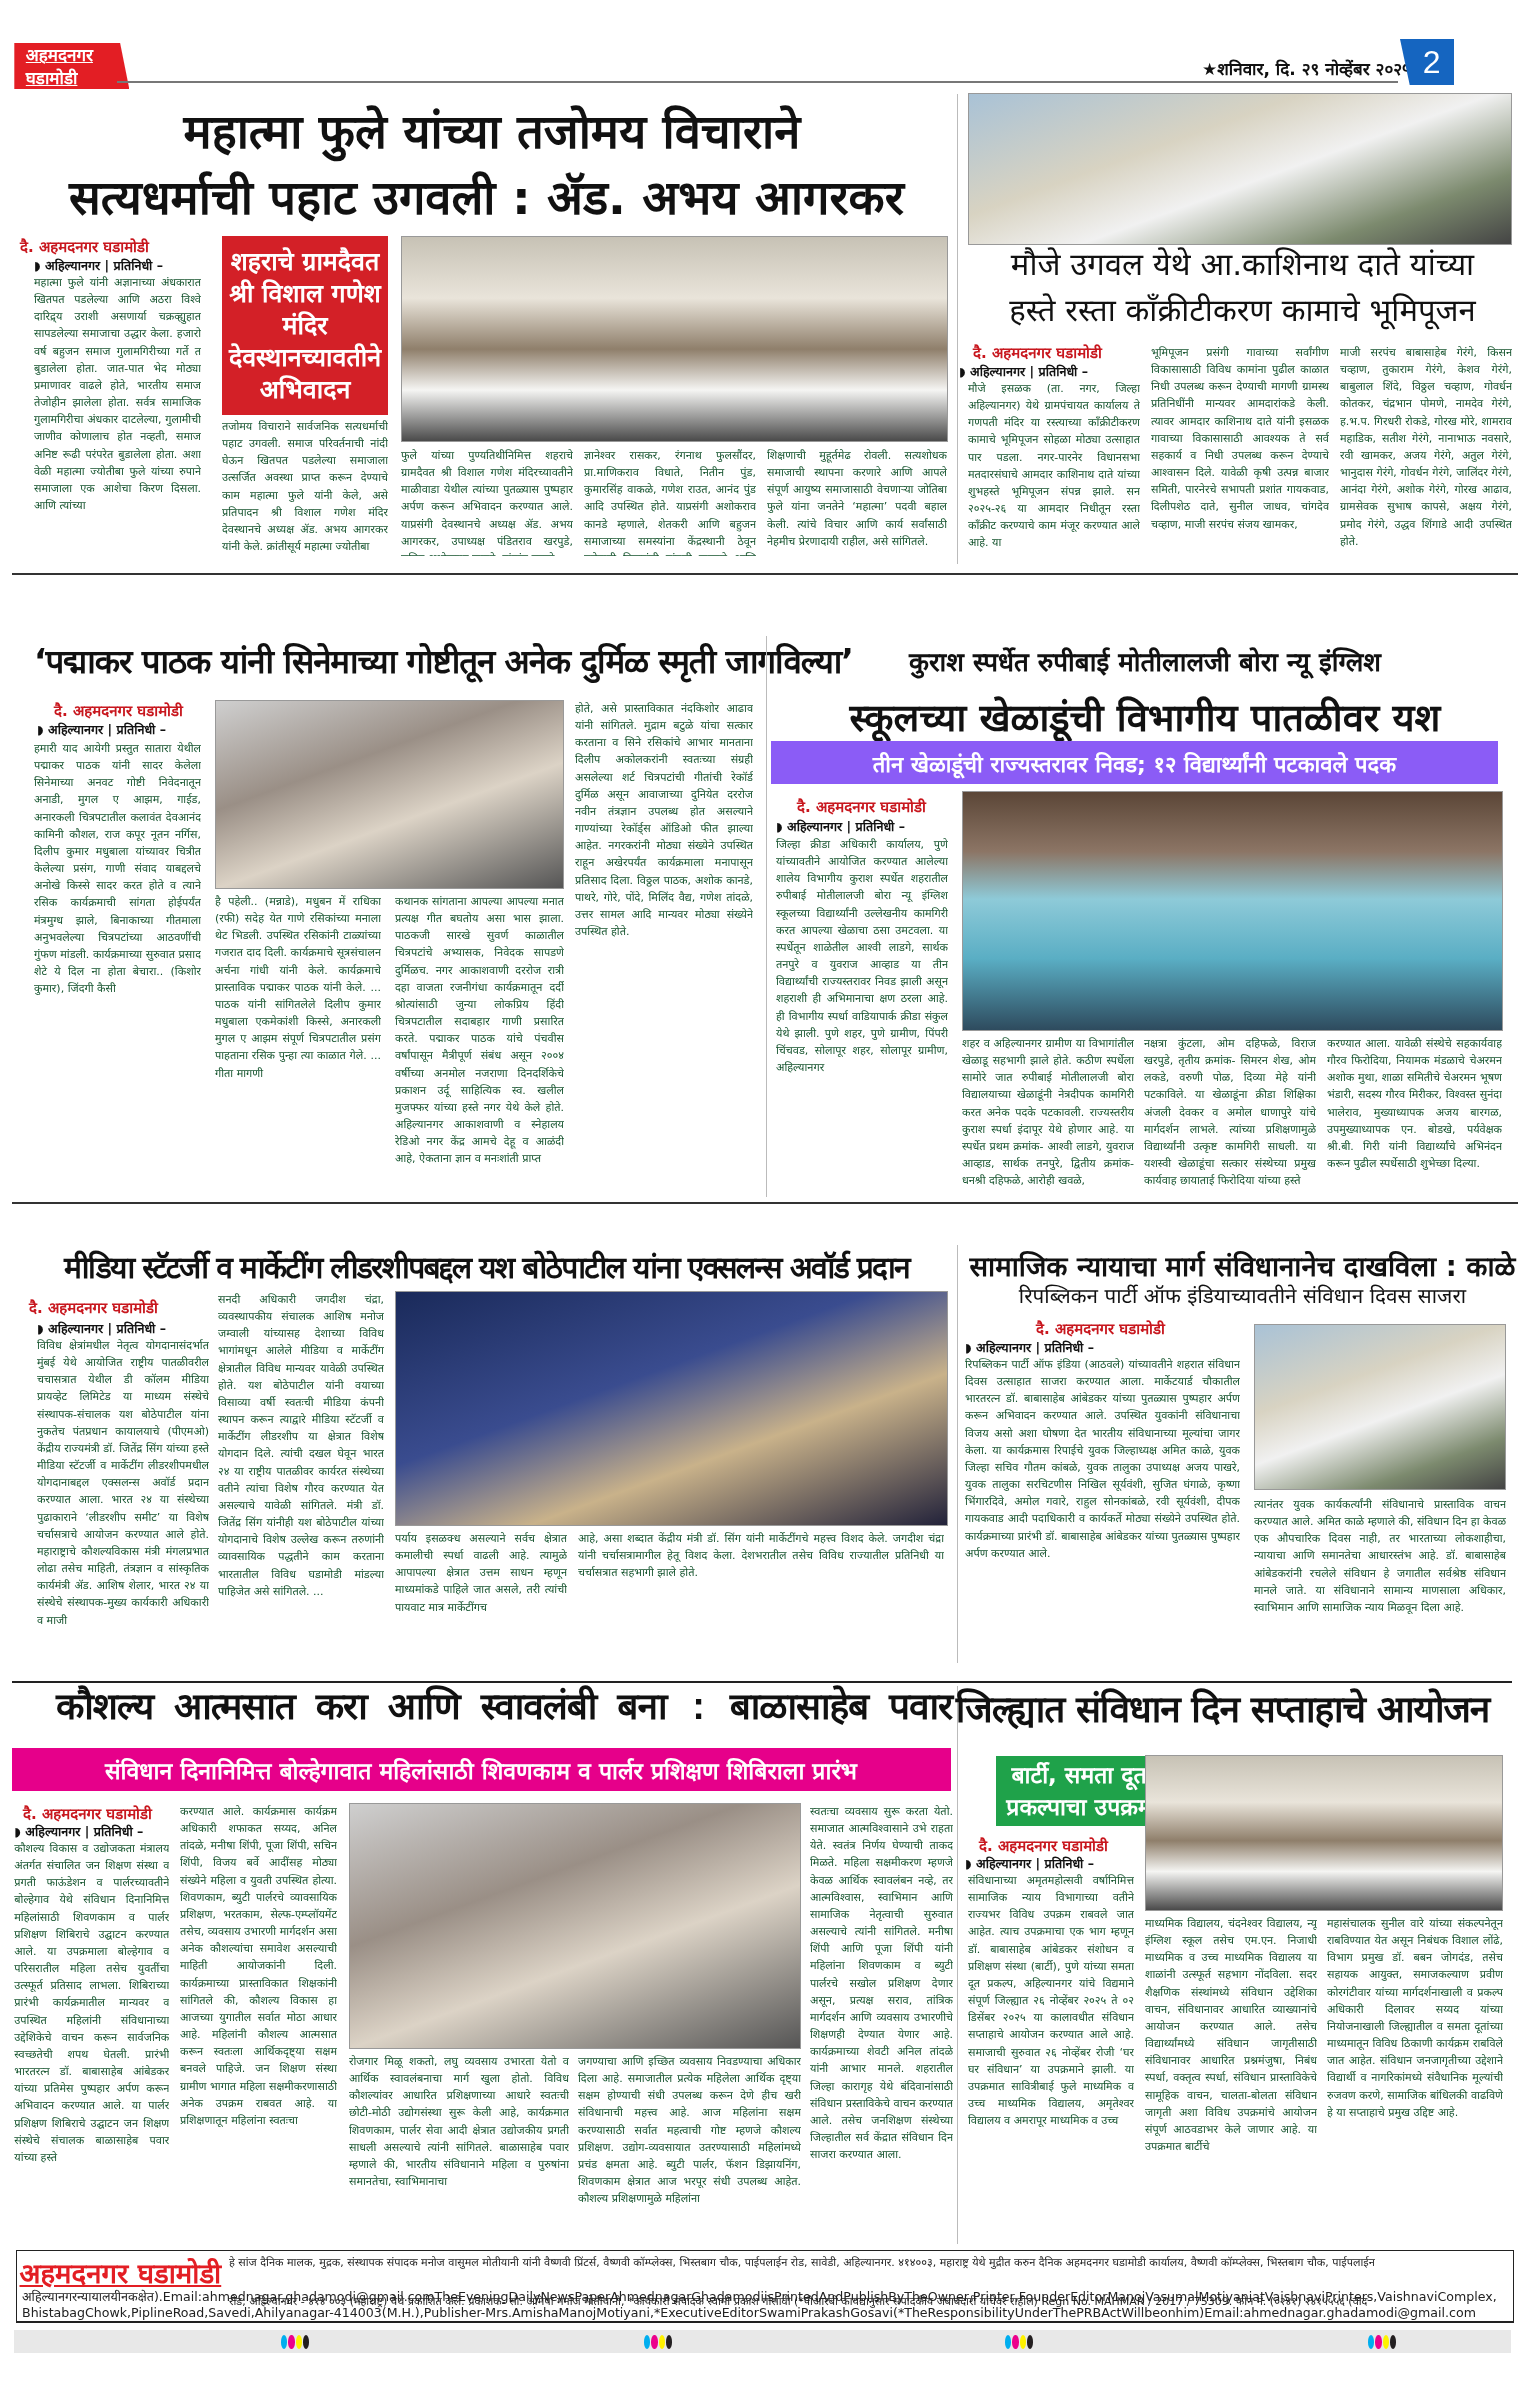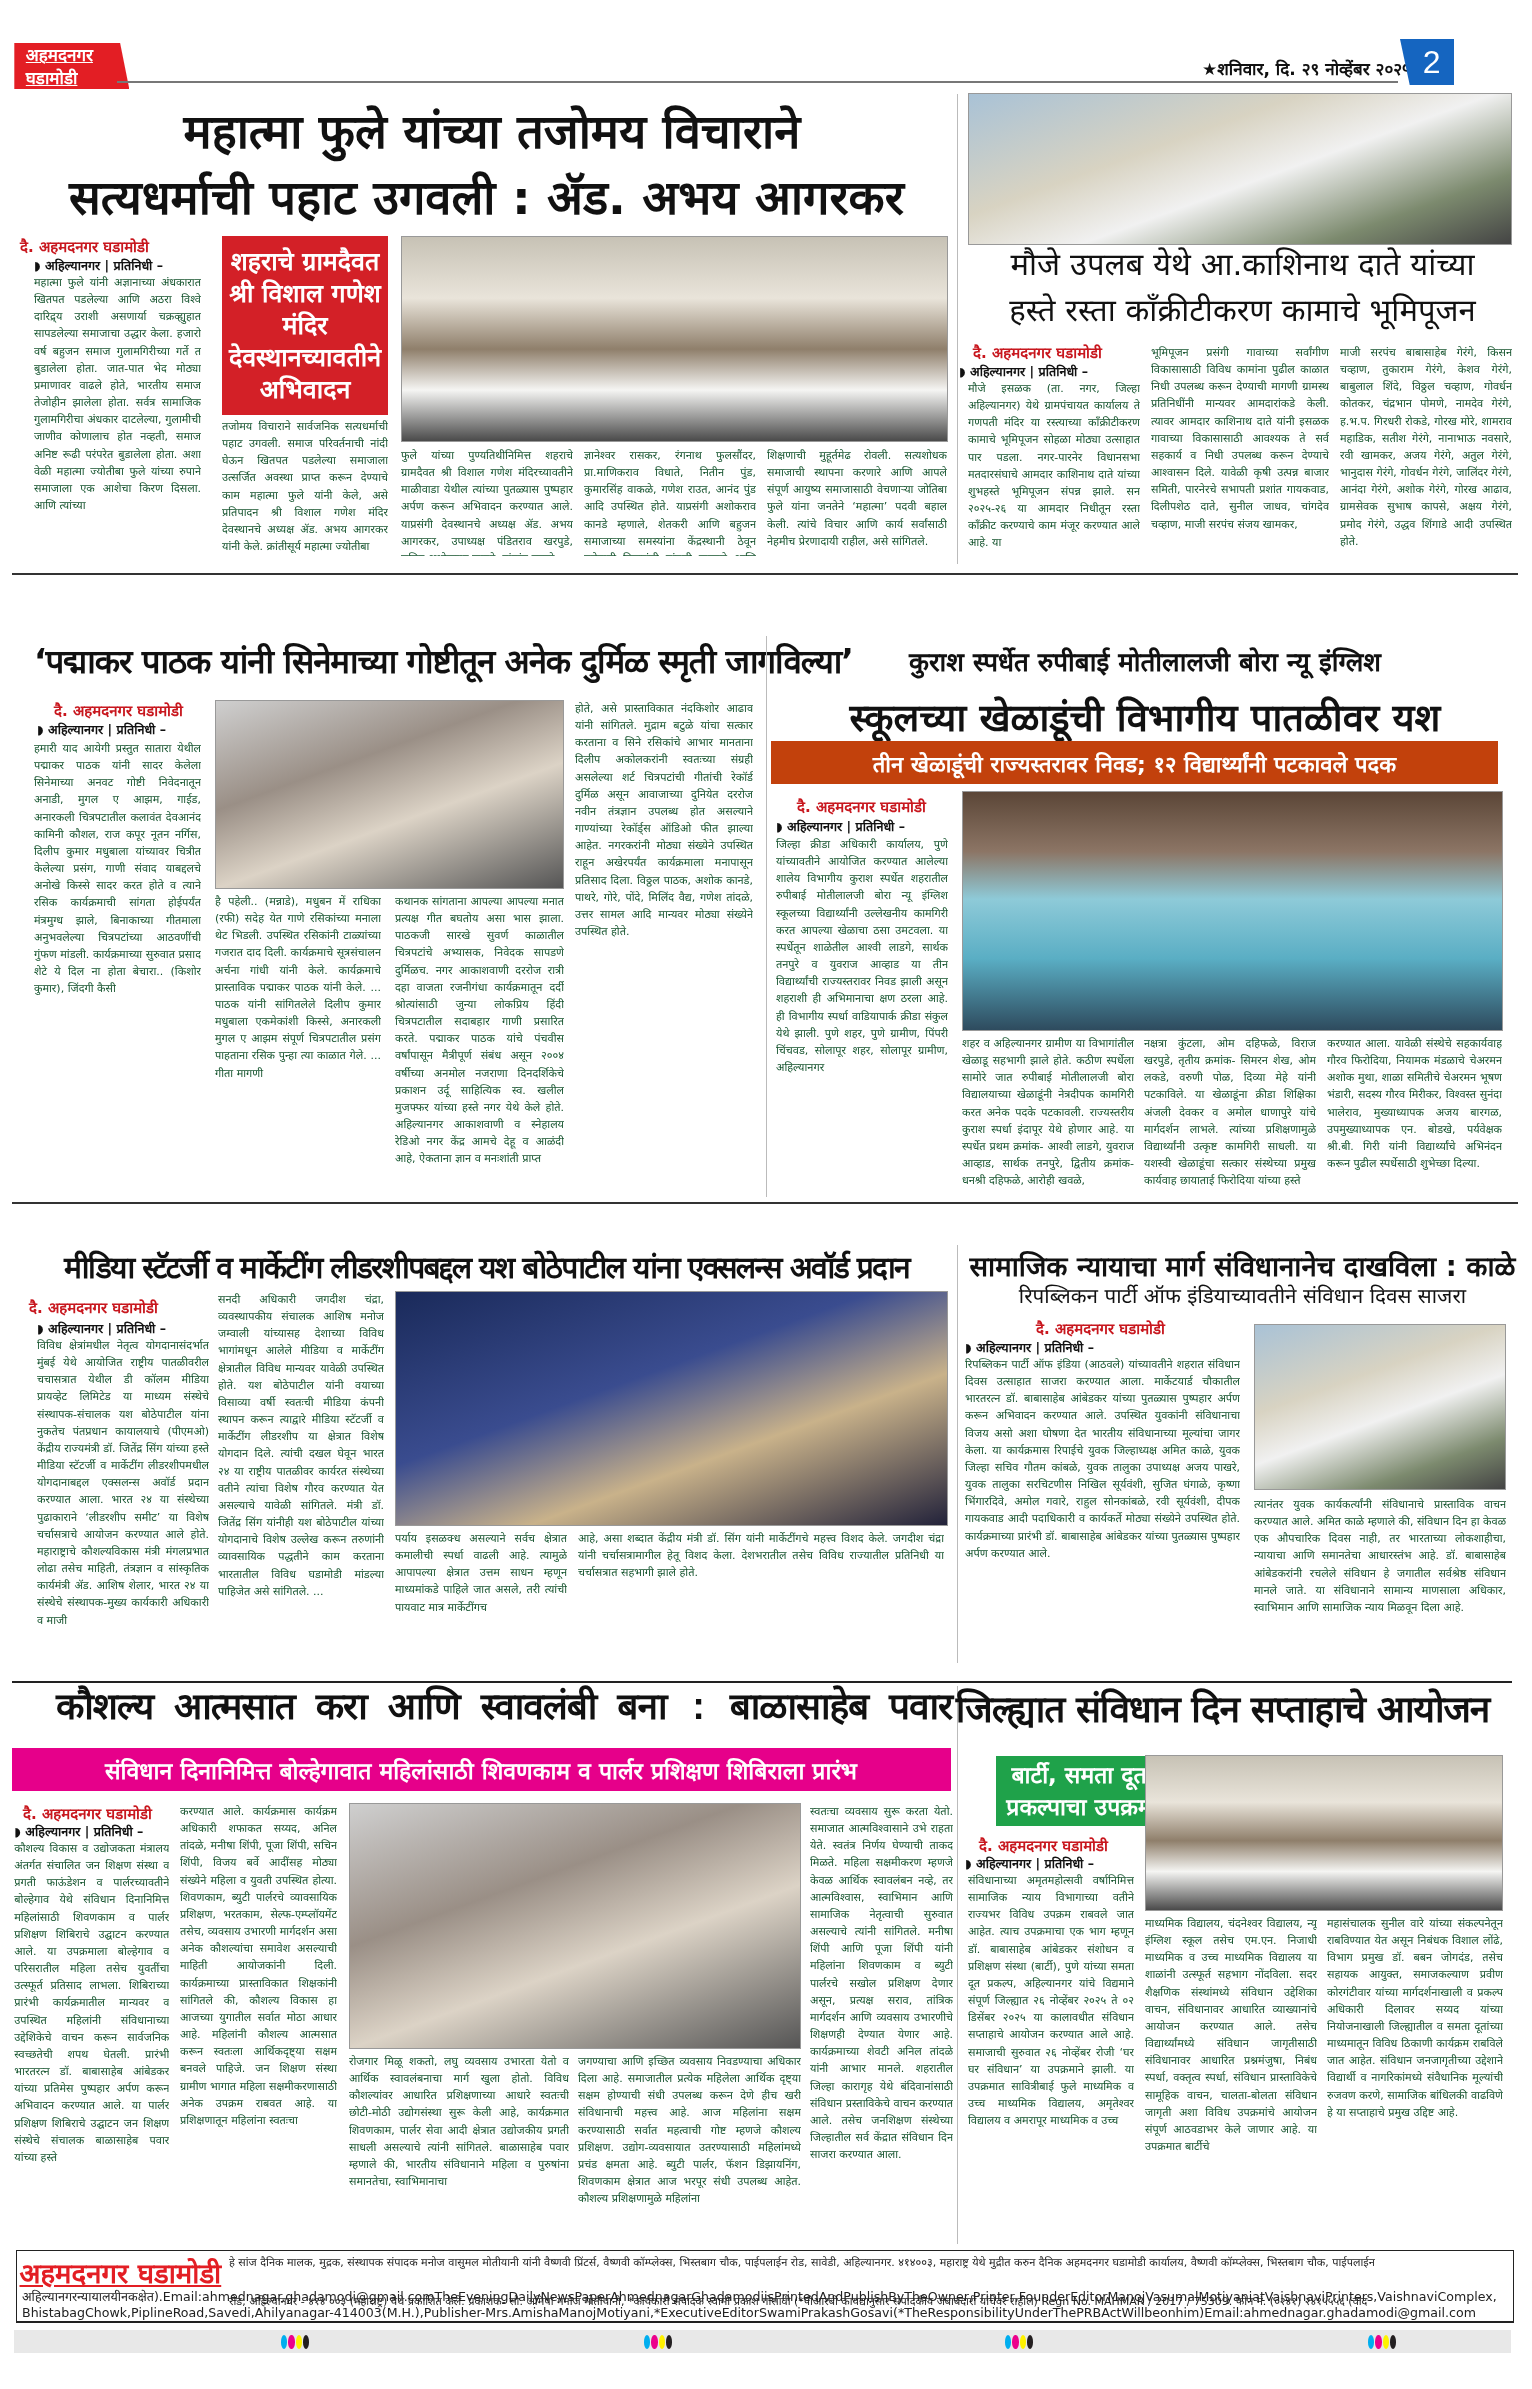--- a/index.html
+++ b/index.html
@@ -20,21 +20,21 @@
   .body-col { font-size: 11px; line-height: 1.56; text-align: justify; color: #14532d; overflow: hidden; }
   .photo { background: linear-gradient(135deg, #8b6f5a 0%, #b59a84 30%, #d6cbbf 55%, #6b5b4f 80%, #3f3a36 100%); border: 0.6px solid #999; overflow:hidden; }
   .photo.green { background: linear-gradient(160deg,#a9c2d6 0%, #d8d3c2 35%, #f1f1f1 55%, #7c8a6e 80%, #444 100%); }
   .photo.blue { background: linear-gradient(160deg,#1a2a5a 0%, #3a4c8f 40%, #c9b28a 65%, #22223a 100%); }
   .photo.gray { background: linear-gradient(160deg,#cfcfcf 0%, #9a8f86 35%, #dcd3c6 60%, #555 100%); }
   .photo.school { background: linear-gradient(180deg,#5b4637 0%, #8c7565 25%, #8ecad8 45%, #5aaec4 70%, #2e4b5e 100%); }
   .photo.temple { background: linear-gradient(180deg,#c7c2b5 0%, #e9e4da 30%, #8f7f6b 55%, #f5f5f3 75%, #4a4a4a 100%); }
   .rule-h { height: 2.3px; background: #222; }
   .rule-v { width: 1.1px; background: #bbb; }
   .redbox { background: #d32027; color: #fff; font-weight: bold; text-align: center; font-size: 25px; line-height: 1.28; display:flex; align-items:center; justify-content:center; }
-  .purple-bar { background: #c2410c; color: #fff; font-size: 22px; display:flex; align-items:center; justify-content:center; font-weight: bold; }
+  .purple-bar { background: #8b5cf6; color: #fff; font-size: 22px; display:flex; align-items:center; justify-content:center; font-weight: bold; }
   .pink-bar { background: #e6008a; color: #fff; font-size: 23px; display:flex; align-items:center; justify-content:center; font-weight: bold; }
   .green-box { background: #1fa24a; color: #fff; font-weight: bold; font-size: 23px; text-align:center; line-height: 1.4; display:flex; align-items:center; justify-content:center; }
   
   .footer-box { left: 16px; top: 2250px; width: 1498px; height: 73px; border: 1.1px solid #222; border-bottom: 2.9px solid #222; }
   .footer-logo { left: 19.5px; top: 2254px; color: #e31e24; font-weight: bold; font-size: 27.5px; text-decoration: underline; white-space: nowrap; }
   .footer-text { font-size: 11px; line-height: 1.45; color: #222; white-space: nowrap; overflow: hidden; }
   .reg-strip { left: 14.3px; top: 2330px; width: 1497px; height: 23px; background: #e8e8e8; }
   .reg-mark { display:flex; gap: 1.1px; }
   .reg-mark i { display:block; width: 6.3px; height: 13.7px; border-radius: 50%; }
 </style>
@@ -59,21 +59,21 @@
 <div class="abs body-col" style="left:222px;top:418px;width:166px;height:137px;">तजोमय विचाराने सार्वजनिक सत्यधर्माची पहाट उगवली. समाज परिवर्तनाची नांदी घेऊन खितपत पडलेल्या समाजाला उत्सर्जित अवस्था प्राप्त करून देण्याचे काम महात्मा फुले यांनी केले, असे प्रतिपादन श्री विशाल गणेश मंदिर देवस्थानचे अध्यक्ष ॲड. अभय आगरकर यांनी केले. क्रांतीसूर्य महात्मा ज्योतीबा</div>
 
 <div class="abs photo temple" style="left:401px;top:236px;width:547px;height:206px;"></div>
 <div class="abs body-col" style="left:401px;top:447px;width:172px;height:109px;">फुले यांच्या पुण्यतिथीनिमित्त शहराचे ग्रामदैवत श्री विशाल गणेश मंदिरच्यावतीने माळीवाडा येथील त्यांच्या पुतळ्यास पुष्पहार अर्पण करून अभिवादन करण्यात आले. याप्रसंगी देवस्थानचे अध्यक्ष ॲड. अभय आगरकर, उपाध्यक्ष पंडितराव खरपुडे, सचिव अशोकराव कानडे, पांडुरंग नन्नवरे,</div>
 <div class="abs body-col" style="left:584px;top:447px;width:172px;height:109px;">ज्ञानेश्वर रासकर, रंगनाथ फुलसौंदर, प्रा.माणिकराव विधाते, नितीन पुंड, कुमारसिंह वाकळे, गणेश राउत, आनंद पुंड आदि उपस्थित होते. याप्रसंगी अशोकराव कानडे म्हणाले, शेतकरी आणि बहुजन समाजाच्या समस्यांना केंद्रस्थानी ठेवून पुरोगामी विचारांची मांडणी करणारे आणि महाराष्ट्रातील स्त्री</div>
 <div class="abs body-col" style="left:767px;top:447px;width:180px;height:109px;">शिक्षणाची मुहूर्तमेढ रोवली. सत्यशोधक समाजाची स्थापना करणारे आणि आपले संपूर्ण आयुष्य समाजासाठी वेचणाऱ्या जोतिबा फुले यांना जनतेने ‘महात्मा’ पदवी बहाल केली. त्यांचे विचार आणि कार्य सर्वांसाठी नेहमीच प्रेरणादायी राहील, असे सांगितले.</div>
 
 <div class="abs rule-v" style="left:957px;top:94px;height:470px;"></div>
 
 <div class="abs photo green" style="left:968px;top:93px;width:544px;height:152px;"></div>
-<div class="abs hl" style="left:962px;top:247px;width:561px;font-size:31px;font-weight:normal;">मौजे उपलब येथे आ.काशिनाथ दाते यांच्या</div>
+<div class="abs hl" style="left:962px;top:247px;width:561px;font-size:31px;font-weight:normal;">मौजे उगवल येथे आ.काशिनाथ दाते यांच्या</div>
 <div class="abs hl" style="left:962px;top:293px;width:561px;font-size:31px;font-weight:normal;">हस्ते रस्ता कॉंक्रीटीकरण कामाचे भूमिपूजन</div>
 <div class="abs byline" style="left:973px;top:342px;">दै. अहमदनगर घडामोडी</div>
 <div class="abs dateline" style="left:959px;top:363px;">अहिल्यानगर | प्रतिनिधी –</div>
 <div class="abs body-col" style="left:968px;top:380px;width:172px;height:178px;">मौजे इसळक (ता. नगर, जिल्हा अहिल्यानगर) येथे ग्रामपंचायत कार्यालय ते गणपती मंदिर या रस्त्याच्या कॉंक्रीटीकरण कामाचे भूमिपूजन सोहळा मोठ्या उत्साहात पार पडला. नगर-पारनेर विधानसभा मतदारसंघाचे आमदार काशिनाथ दाते यांच्या शुभहस्ते भूमिपूजन संपन्न झाले. सन २०२५-२६ या आमदार निधीतून रस्ता कॉंक्रीट करण्याचे काम मंजूर करण्यात आले आहे. या</div>
 <div class="abs body-col" style="left:1151px;top:344px;width:178px;height:214px;">भूमिपूजन प्रसंगी गावाच्या सर्वांगीण विकासासाठी विविध कामांना पुढील काळात निधी उपलब्ध करून देण्याची मागणी ग्रामस्थ प्रतिनिधींनी मान्यवर आमदारांकडे केली. त्यावर आमदार काशिनाथ दाते यांनी इसळक गावाच्या विकासासाठी आवश्यक ते सर्व सहकार्य व निधी उपलब्ध करून देण्याचे आश्वासन दिले. यावेळी कृषी उत्पन्न बाजार समिती, पारनेरचे सभापती प्रशांत गायकवाड, दिलीपशेठ दाते, सुनील जाधव, चांगदेव चव्हाण, माजी सरपंच संजय खामकर,</div>
 <div class="abs body-col" style="left:1340px;top:344px;width:172px;height:214px;">माजी सरपंच बाबासाहेब गेरंगे, किसन चव्हाण, तुकाराम गेरंगे, केशव गेरंगे, बाबुलाल शिंदे, विठ्ठल चव्हाण, गोवर्धन कोतकर, चंद्रभान पोमणे, नामदेव गेरंगे, ह.भ.प. गिरधरी रोकडे, गोरख मोरे, शामराव महाडिक, सतीश गेरंगे, नानाभाऊ नवसारे, रवी खामकर, अजय गेरंगे, अतुल गेरंगे, भानुदास गेरंगे, गोवर्धन गेरंगे, जालिंदर गेरंगे, आनंदा गेरंगे, अशोक गेरंगे, गोरख आढाव, ग्रामसेवक सुभाष कापसे, अक्षय गेरंगे, प्रमोद गेरंगे, उद्धव शिंगाडे आदी उपस्थित होते.</div>
 
 <div class="abs rule-h" style="left:11.5px;top:573px;width:1506px;height:1.7px;background:#333;"></div>
 
 <div class="abs hl" style="left:34px;top:644px;width:716px;font-size:33px;text-align:left;white-space:nowrap;letter-spacing:-1.1px;">‘पद्माकर पाठक यांनी सिनेमाच्या गोष्टीतून अनेक दुर्मिळ स्मृती जागविल्या’</div>

